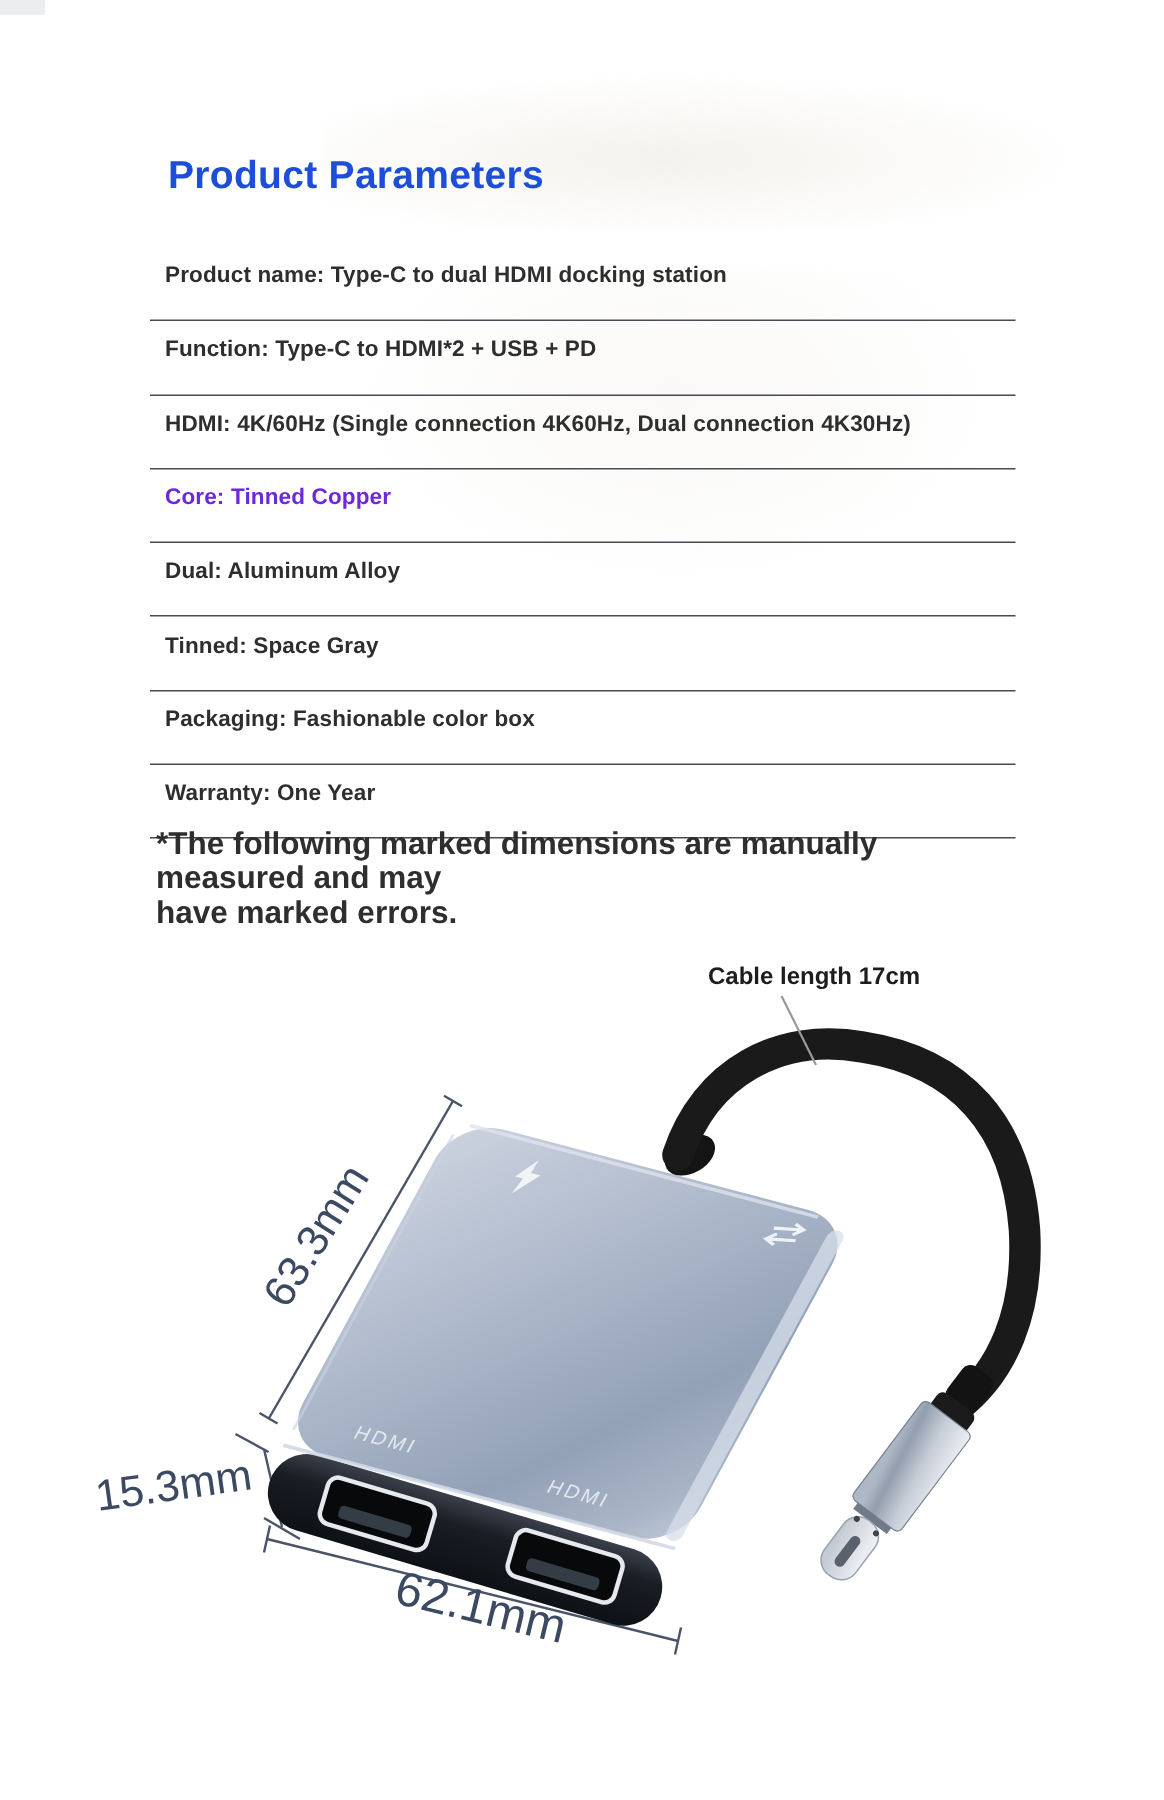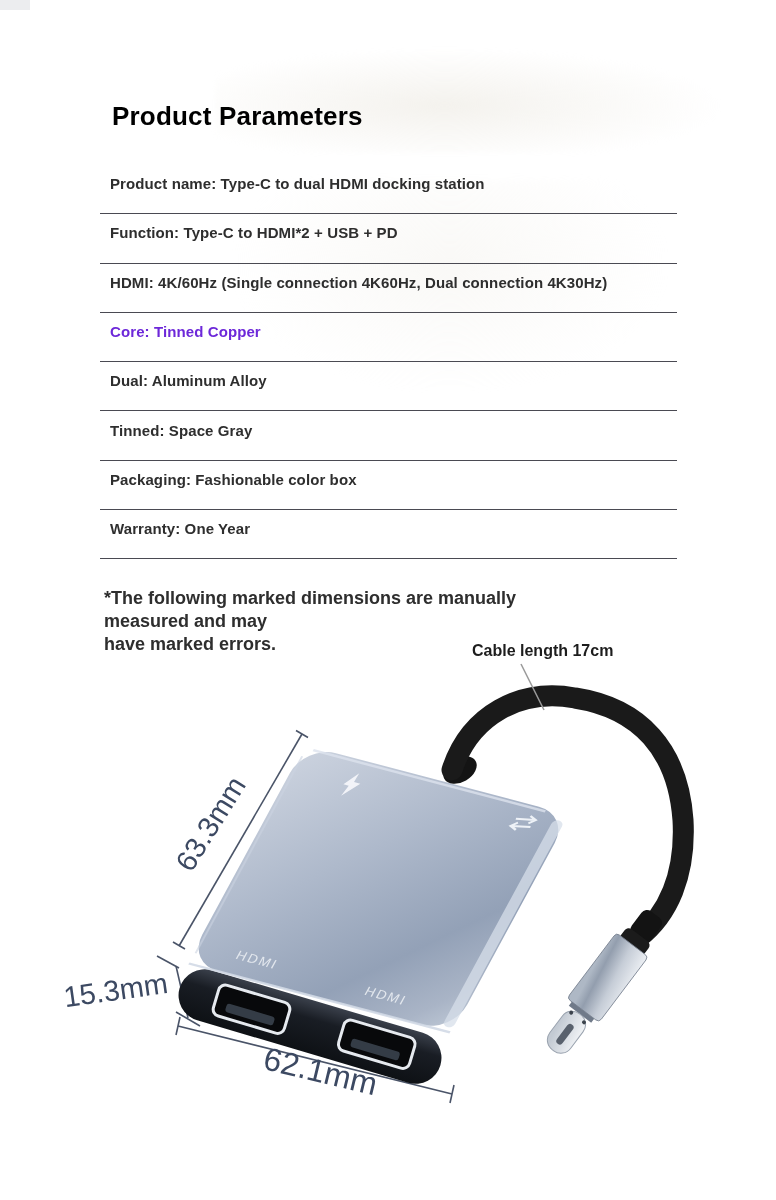--- a/index.html
+++ b/index.html
@@ -7,27 +7,27 @@
        font-family:"Liberation Sans",sans-serif;-webkit-font-smoothing:antialiased;}
   .corner-artifact{position:absolute;left:0;top:0;width:30px;height:10px;
        background:#e6e7e9;opacity:.75;}
   .title-watermark{position:absolute;left:215px;top:48px;width:510px;height:105px;
        background:radial-gradient(ellipse at 45% 55%, rgba(238,235,228,.65), rgba(255,255,255,0) 70%);
        filter:blur(2px);}
   .title-watermark2{position:absolute;left:235px;top:180px;width:430px;height:210px;
        background:radial-gradient(ellipse at 50% 40%, rgba(243,241,236,.45), rgba(255,255,255,0) 72%);
        filter:blur(3px);}
   .page-title{position:absolute;left:112px;top:84px;font-size:26px;font-weight:700;
-       color:#000000;letter-spacing:.2px;}
+       color:#1d4ed8;letter-spacing:.2px;}
   .specs{position:absolute;left:100px;top:165px;width:577px;}
   .spec-row{height:49.3px;box-sizing:border-box;border-bottom:1.6px solid #4a4a52;
        display:flex;align-items:center;padding:0 0 11px 10px;
        font-size:15px;font-weight:700;color:#2e2e2e;letter-spacing:.1px;white-space:nowrap;}
   .spec-row .muted{color:#6d28d9;}
-  .note{position:absolute;left:104px;top:587px;width:500px;font-size:18px;font-weight:700;
+  .note{position:absolute;left:104px;top:551px;width:500px;font-size:21px;font-weight:700;
        color:#2e2e2e;line-height:23px;}
   .note span{display:block;}
   .figure-svg{position:absolute;left:0;top:620px;font-family:"Liberation Sans",sans-serif;}
 </style>
 </head>
 <body>
 
 <div class="corner-artifact"></div>
 <div class="title-watermark"></div>
 <div class="title-watermark2"></div>

